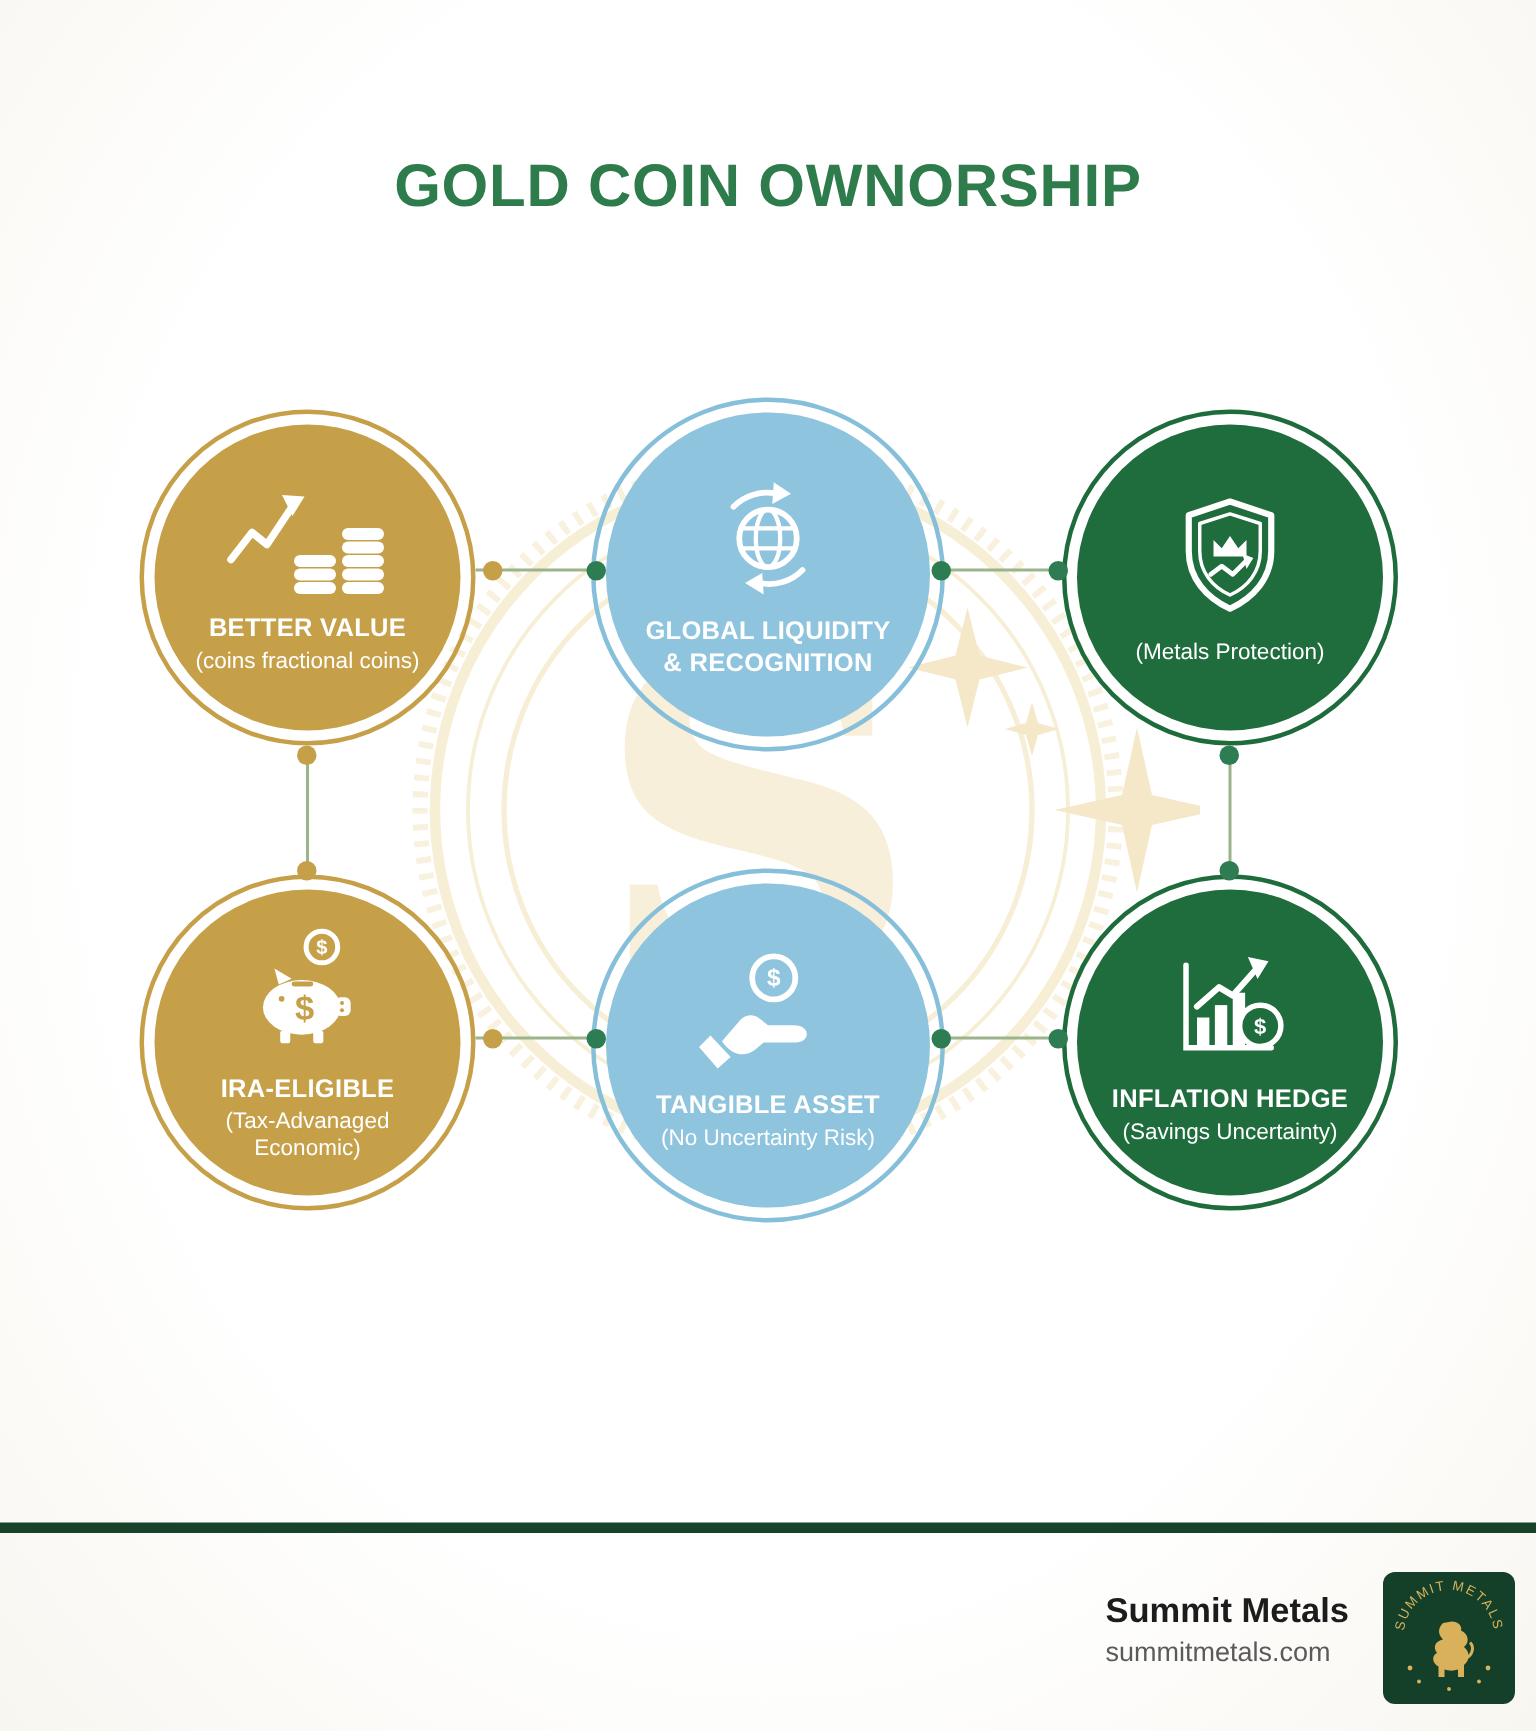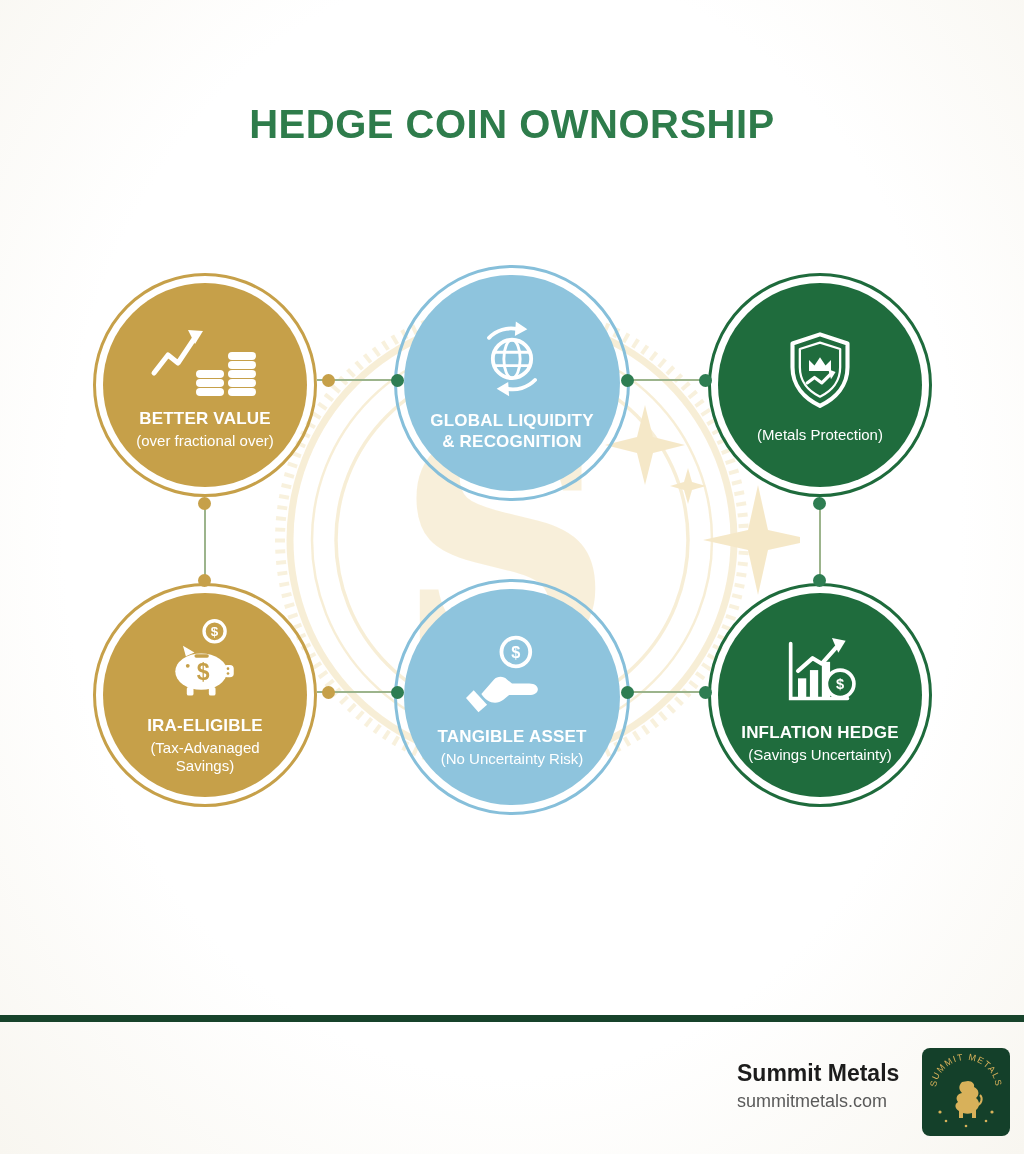--- a/index.html
+++ b/index.html
@@ -61,21 +61,21 @@
   .brand-name{font-size:23px;font-weight:700;color:#1c1c1c;line-height:1.2;}
   .brand-site{font-size:18px;color:#5a5a5a;margin-top:3px;}
   .logo{position:absolute;left:922px;top:1048px;width:88px;height:88px;z-index:5;}
 </style>
 </head>
 <body>
 
 <div class="page">
 
   <div class="title">
-    <div>HEDGE COIN OWNORSHIP</div>
+    <div>GOLD COIN OWNORSHIP</div>
   </div>
 
   <svg class="watermark" width="560" height="540" viewBox="0 0 560 540">
     <circle cx="272" cy="260" r="232" fill="none" stroke="#f5e8c8" stroke-width="10" stroke-dasharray="4 7"></circle>
     <circle cx="272" cy="260" r="222" fill="none" stroke="#f3e3bc" stroke-width="7"></circle>
     <circle cx="272" cy="260" r="200" fill="none" stroke="#f3e3bc" stroke-width="2.5"></circle>
     <circle cx="272" cy="260" r="176" fill="none" stroke="#f3e3bc" stroke-width="3.5"></circle>
     <text x="265" y="372" text-anchor="middle" font-family="DejaVu Serif, serif" font-weight="700" font-size="300" fill="#f5e6c2">S</text>
     <polygon fill="#f0d9a4" points="405,125 413,157 445,165 413,173 405,205 397,173 365,165 397,157"></polygon>
     <polygon fill="#f0d9a4" points="518,205 528,250 573,260 528,270 518,315 508,270 463,260 508,250"></polygon>
@@ -112,21 +112,21 @@
             <rect x="46" y="58" width="28" height="8" rx="4"></rect>
             <rect x="46" y="49" width="28" height="8" rx="4"></rect>
           <rect x="78" y="67" width="28" height="8" rx="4"></rect>
             <rect x="78" y="58" width="28" height="8" rx="4"></rect>
             <rect x="78" y="49" width="28" height="8" rx="4"></rect>
             <rect x="78" y="40" width="28" height="8" rx="4"></rect>
             <rect x="78" y="31" width="28" height="8" rx="4"></rect>
         </g>
       </svg>
       <div class="b-label">BETTER VALUE</div>
-      <div class="b-sub">(over fractional over)</div>
+      <div class="b-sub">(coins fractional coins)</div>
     </div>
   </div>
 
   <div class="benefit tm blue">
     <div class="b-fill">
       <svg class="b-icon" width="92" height="92" viewBox="0 0 96 96">
         <circle cx="48" cy="50" r="20" fill="none" stroke="#fff" stroke-width="4"></circle>
         <ellipse cx="48" cy="50" rx="8.5" ry="20" fill="none" stroke="#fff" stroke-width="3"></ellipse>
         <line x1="30" y1="43" x2="66" y2="43" stroke="#fff" stroke-width="3"></line>
         <line x1="30" y1="57" x2="66" y2="57" stroke="#fff" stroke-width="3"></line>
@@ -163,21 +163,21 @@
         <path d="M28,42 L25,31 L37,38 Z" fill="#fff"></path>
         <rect x="29" y="74" width="7" height="9" rx="2" fill="#fff"></rect>
         <rect x="52" y="74" width="7" height="9" rx="2" fill="#fff"></rect>
         <rect x="37" y="40" width="15" height="3.5" rx="1.7" fill="#c6a049"></rect>
         <circle cx="30" cy="52" r="2" fill="#c6a049"></circle>
         <circle cx="72" cy="55" r="1.4" fill="#c6a049"></circle>
         <circle cx="72" cy="60" r="1.4" fill="#c6a049"></circle>
         <text x="46" y="67" text-anchor="middle" font-size="24" font-weight="700" fill="#c6a049" font-family="Liberation Sans, sans-serif">$</text>
       </svg>
       <div class="b-label">IRA-ELIGIBLE</div>
-      <div class="b-sub">(Tax-Advanaged Savings)</div>
+      <div class="b-sub">(Tax-Advanaged Economic)</div>
     </div>
   </div>
 
   <div class="benefit bm blue">
     <div class="b-fill">
       <svg class="b-icon" width="92" height="92" viewBox="0 0 96 96">
         <circle cx="52" cy="26" r="15" fill="none" stroke="#fff" stroke-width="4"></circle>
         <text x="52" y="32" text-anchor="middle" font-size="17" font-weight="700" fill="#fff" font-family="Liberation Sans, sans-serif">$</text>
         <path d="M16,70 L29,55 C33,51 39,51 43,55 L48,59 L66,59 C72,59 75,62 75,65 C75,69 71,71 66,71 L45,71 L39,76 C31,82 22,79 16,70 Z" fill="#fff"></path>
         <path d="M8,66 L22,81 L13,89 L0,74 Z" fill="#fff"></path>

